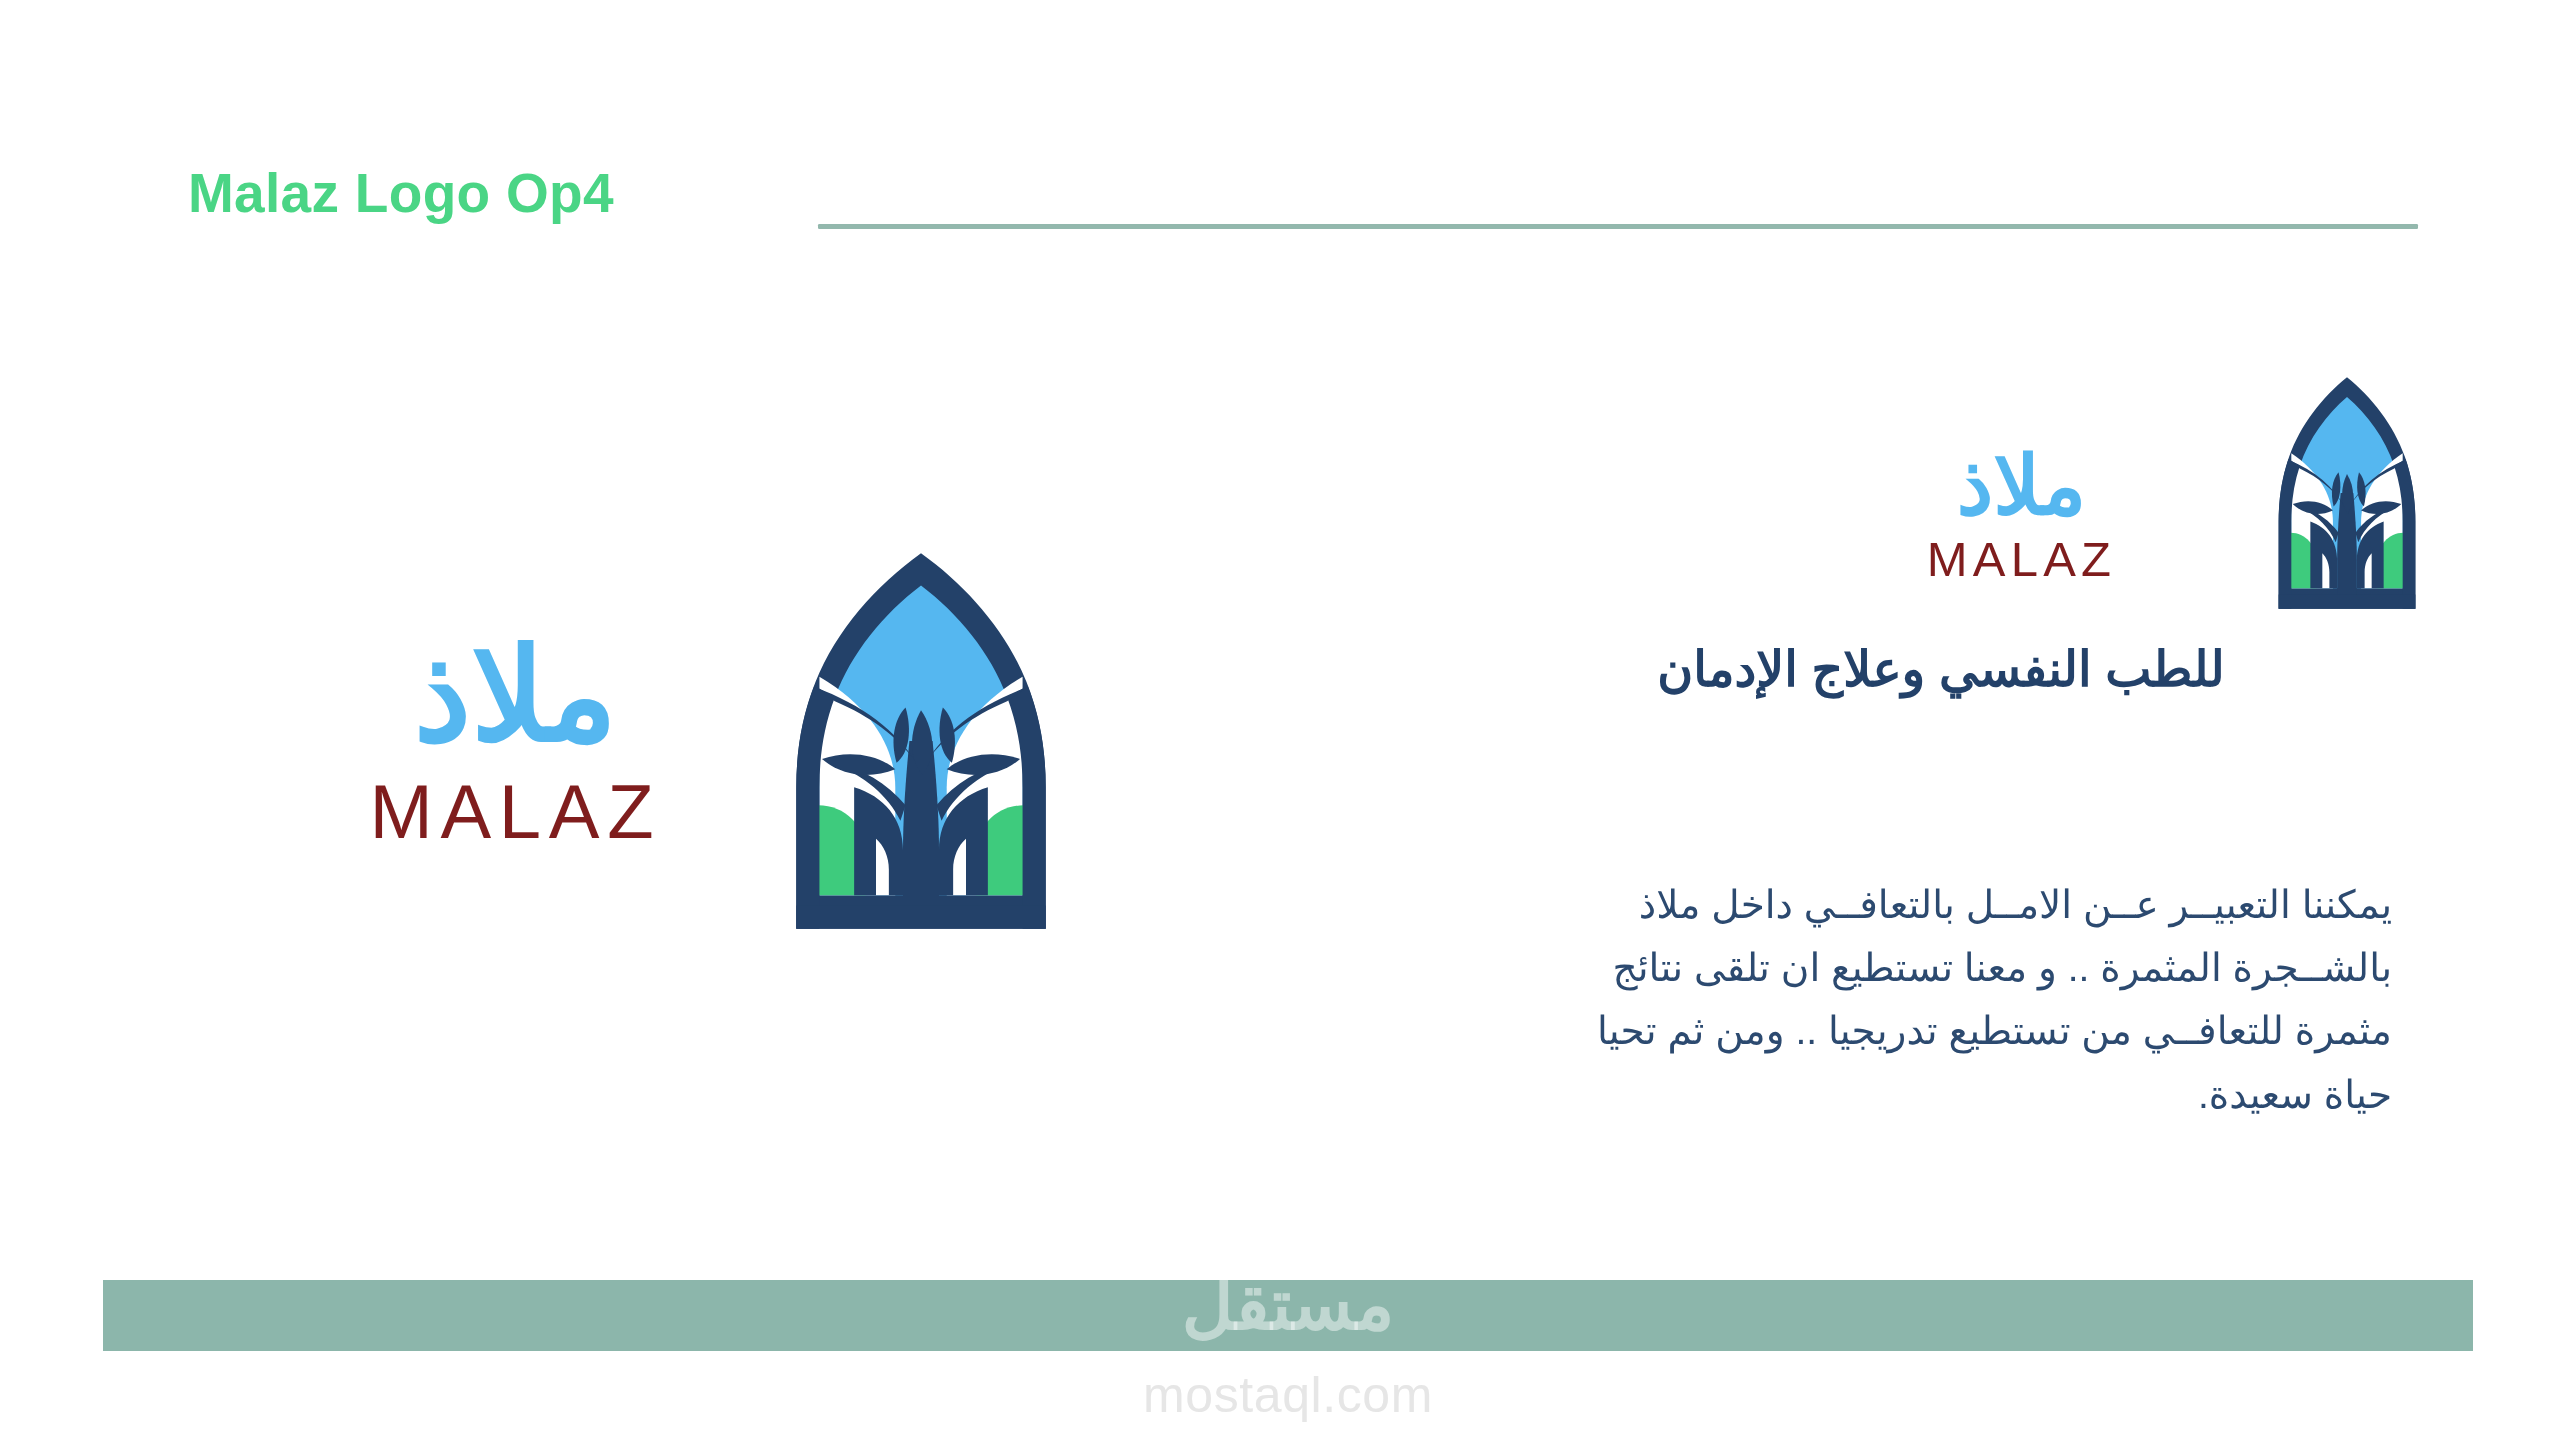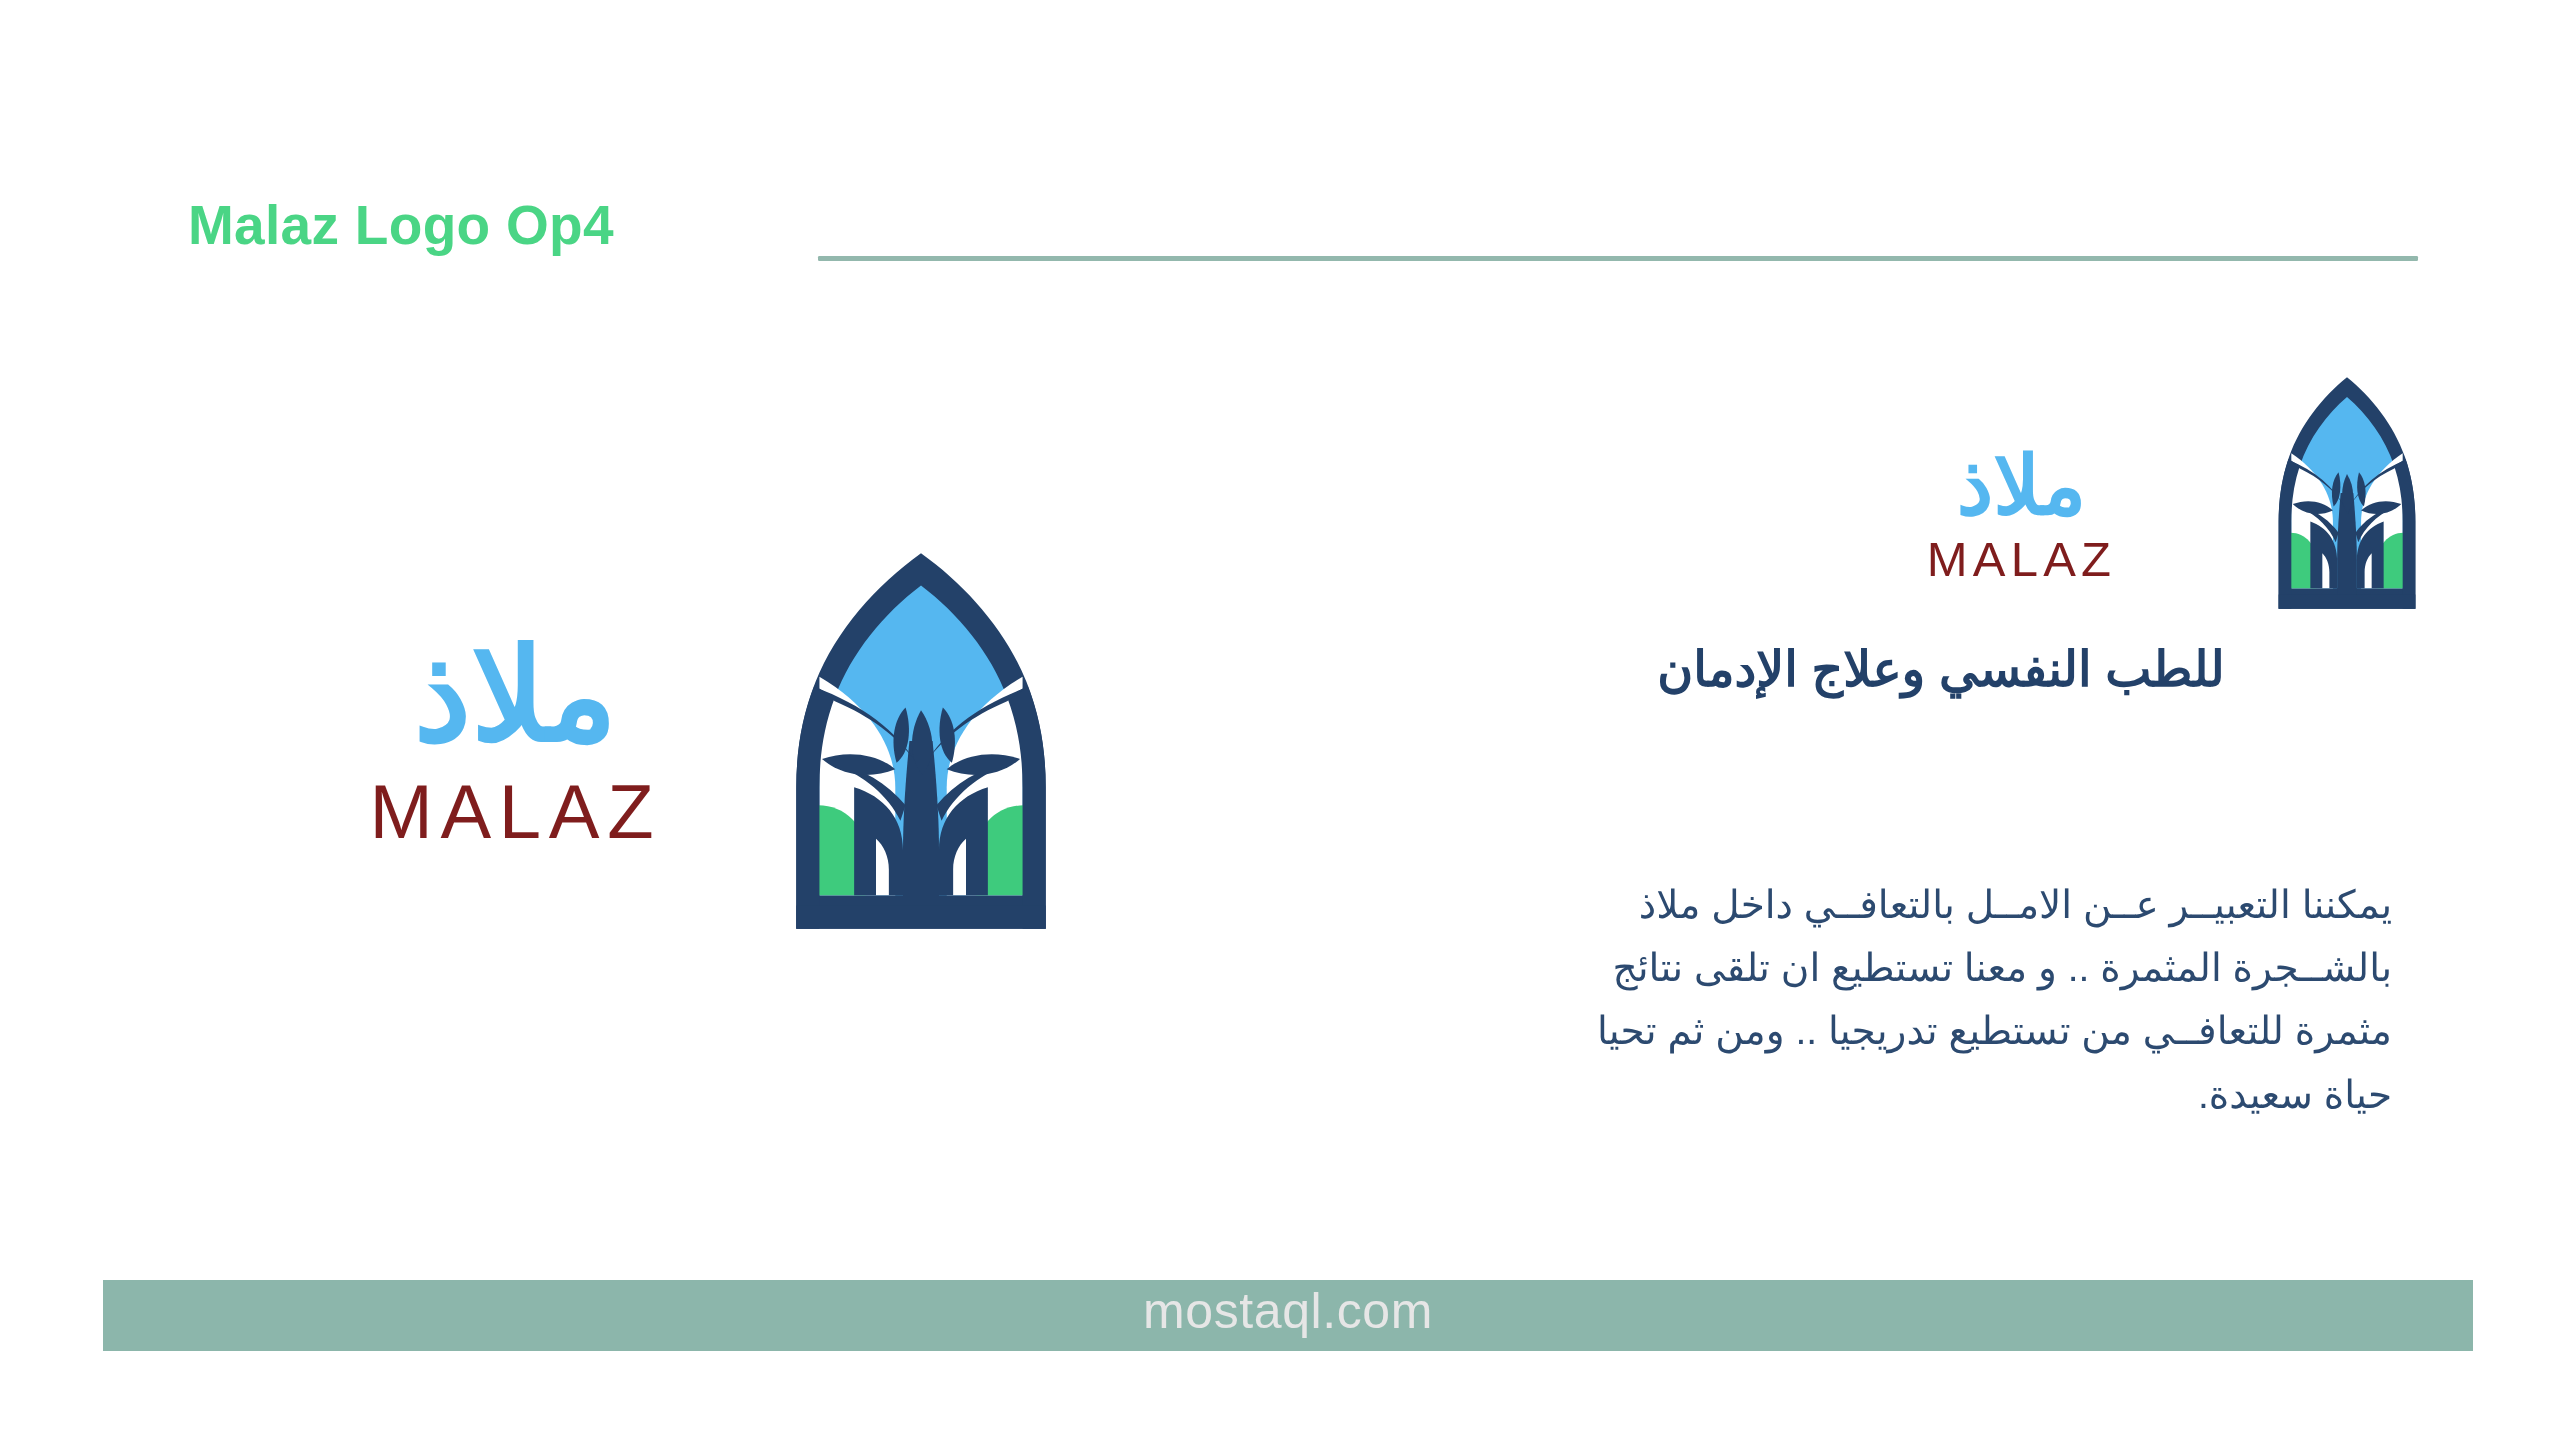--- a/index.html
+++ b/index.html
@@ -6,21 +6,21 @@
   body{
     width:2576px;height:1449px;
     background:#ffffff;
     font-family:"Liberation Sans", sans-serif;
     overflow:hidden;
     position:relative;
   }
   .stage{position:absolute;inset:0;background:#ffffff;}
 
   
-  .header{position:absolute;left:0;top:0;width:2080px;height:270px;margin-top:32px;}
+  .header{position:absolute;left:0;top:0;width:2080px;height:270px;}
   .page-title{
     position:absolute;left:188px;top:166px;
     font-size:55px;font-weight:700;letter-spacing:0.3px;
     color:#4ad585;white-space:nowrap;line-height:1;
   }
   .title-rule{
     position:absolute;left:818px;top:224px;
     width:1600px;height:4.5px;background:#93b8ad;border-radius:1.3px;
   }
 
@@ -192,17 +192,18 @@
       <div>يمكننا التعبيــر عــن الامــل بالتعافــي داخل ملاذ</div>
       <div>بالشــجرة المثمرة .. و معنا تستطيع ان تلقى نتائج</div>
       <div>مثمرة للتعافــي من تستطيع تدريجيا .. ومن ثم تحيا</div>
       <div>حياة سعيدة.</div>
     </div>
   </div>
 
   <div class="footer-bar"></div>
 
   <div class="watermark">
+    <div class="wm-ar">مستقل</div>
     <div class="wm-url">mostaql.com</div>
   </div>
 
 </div>
 
 
 </body></html>

